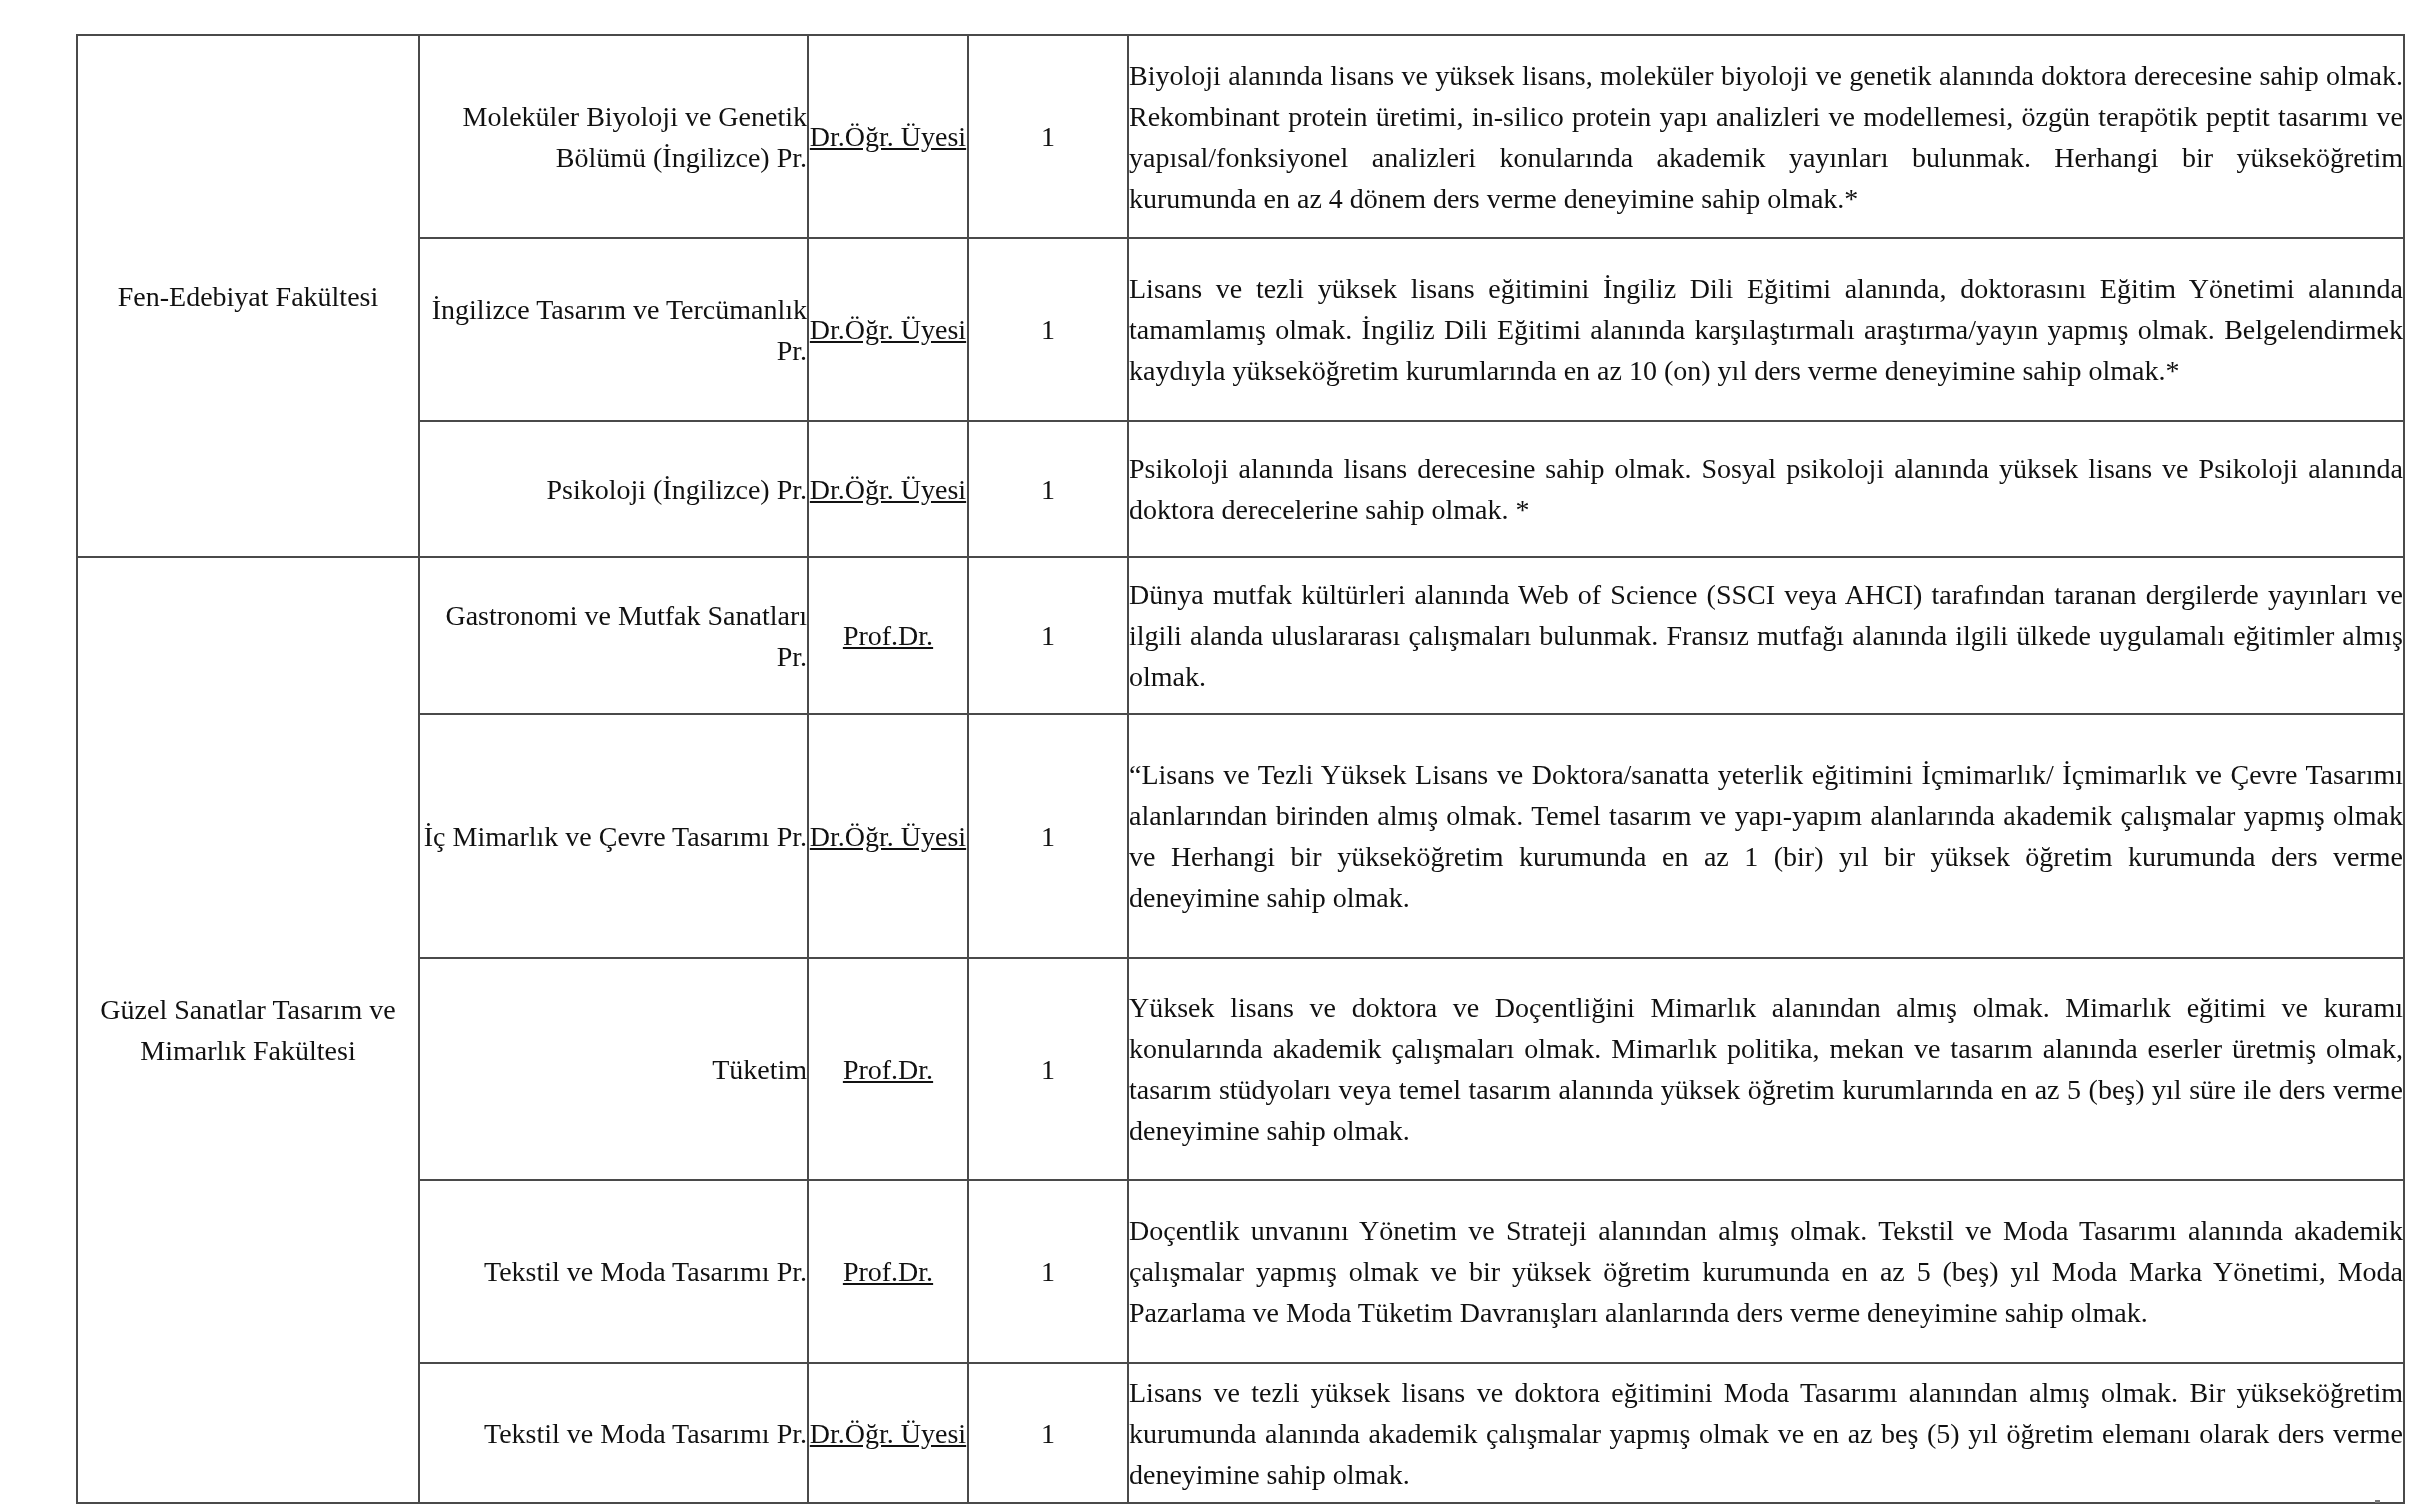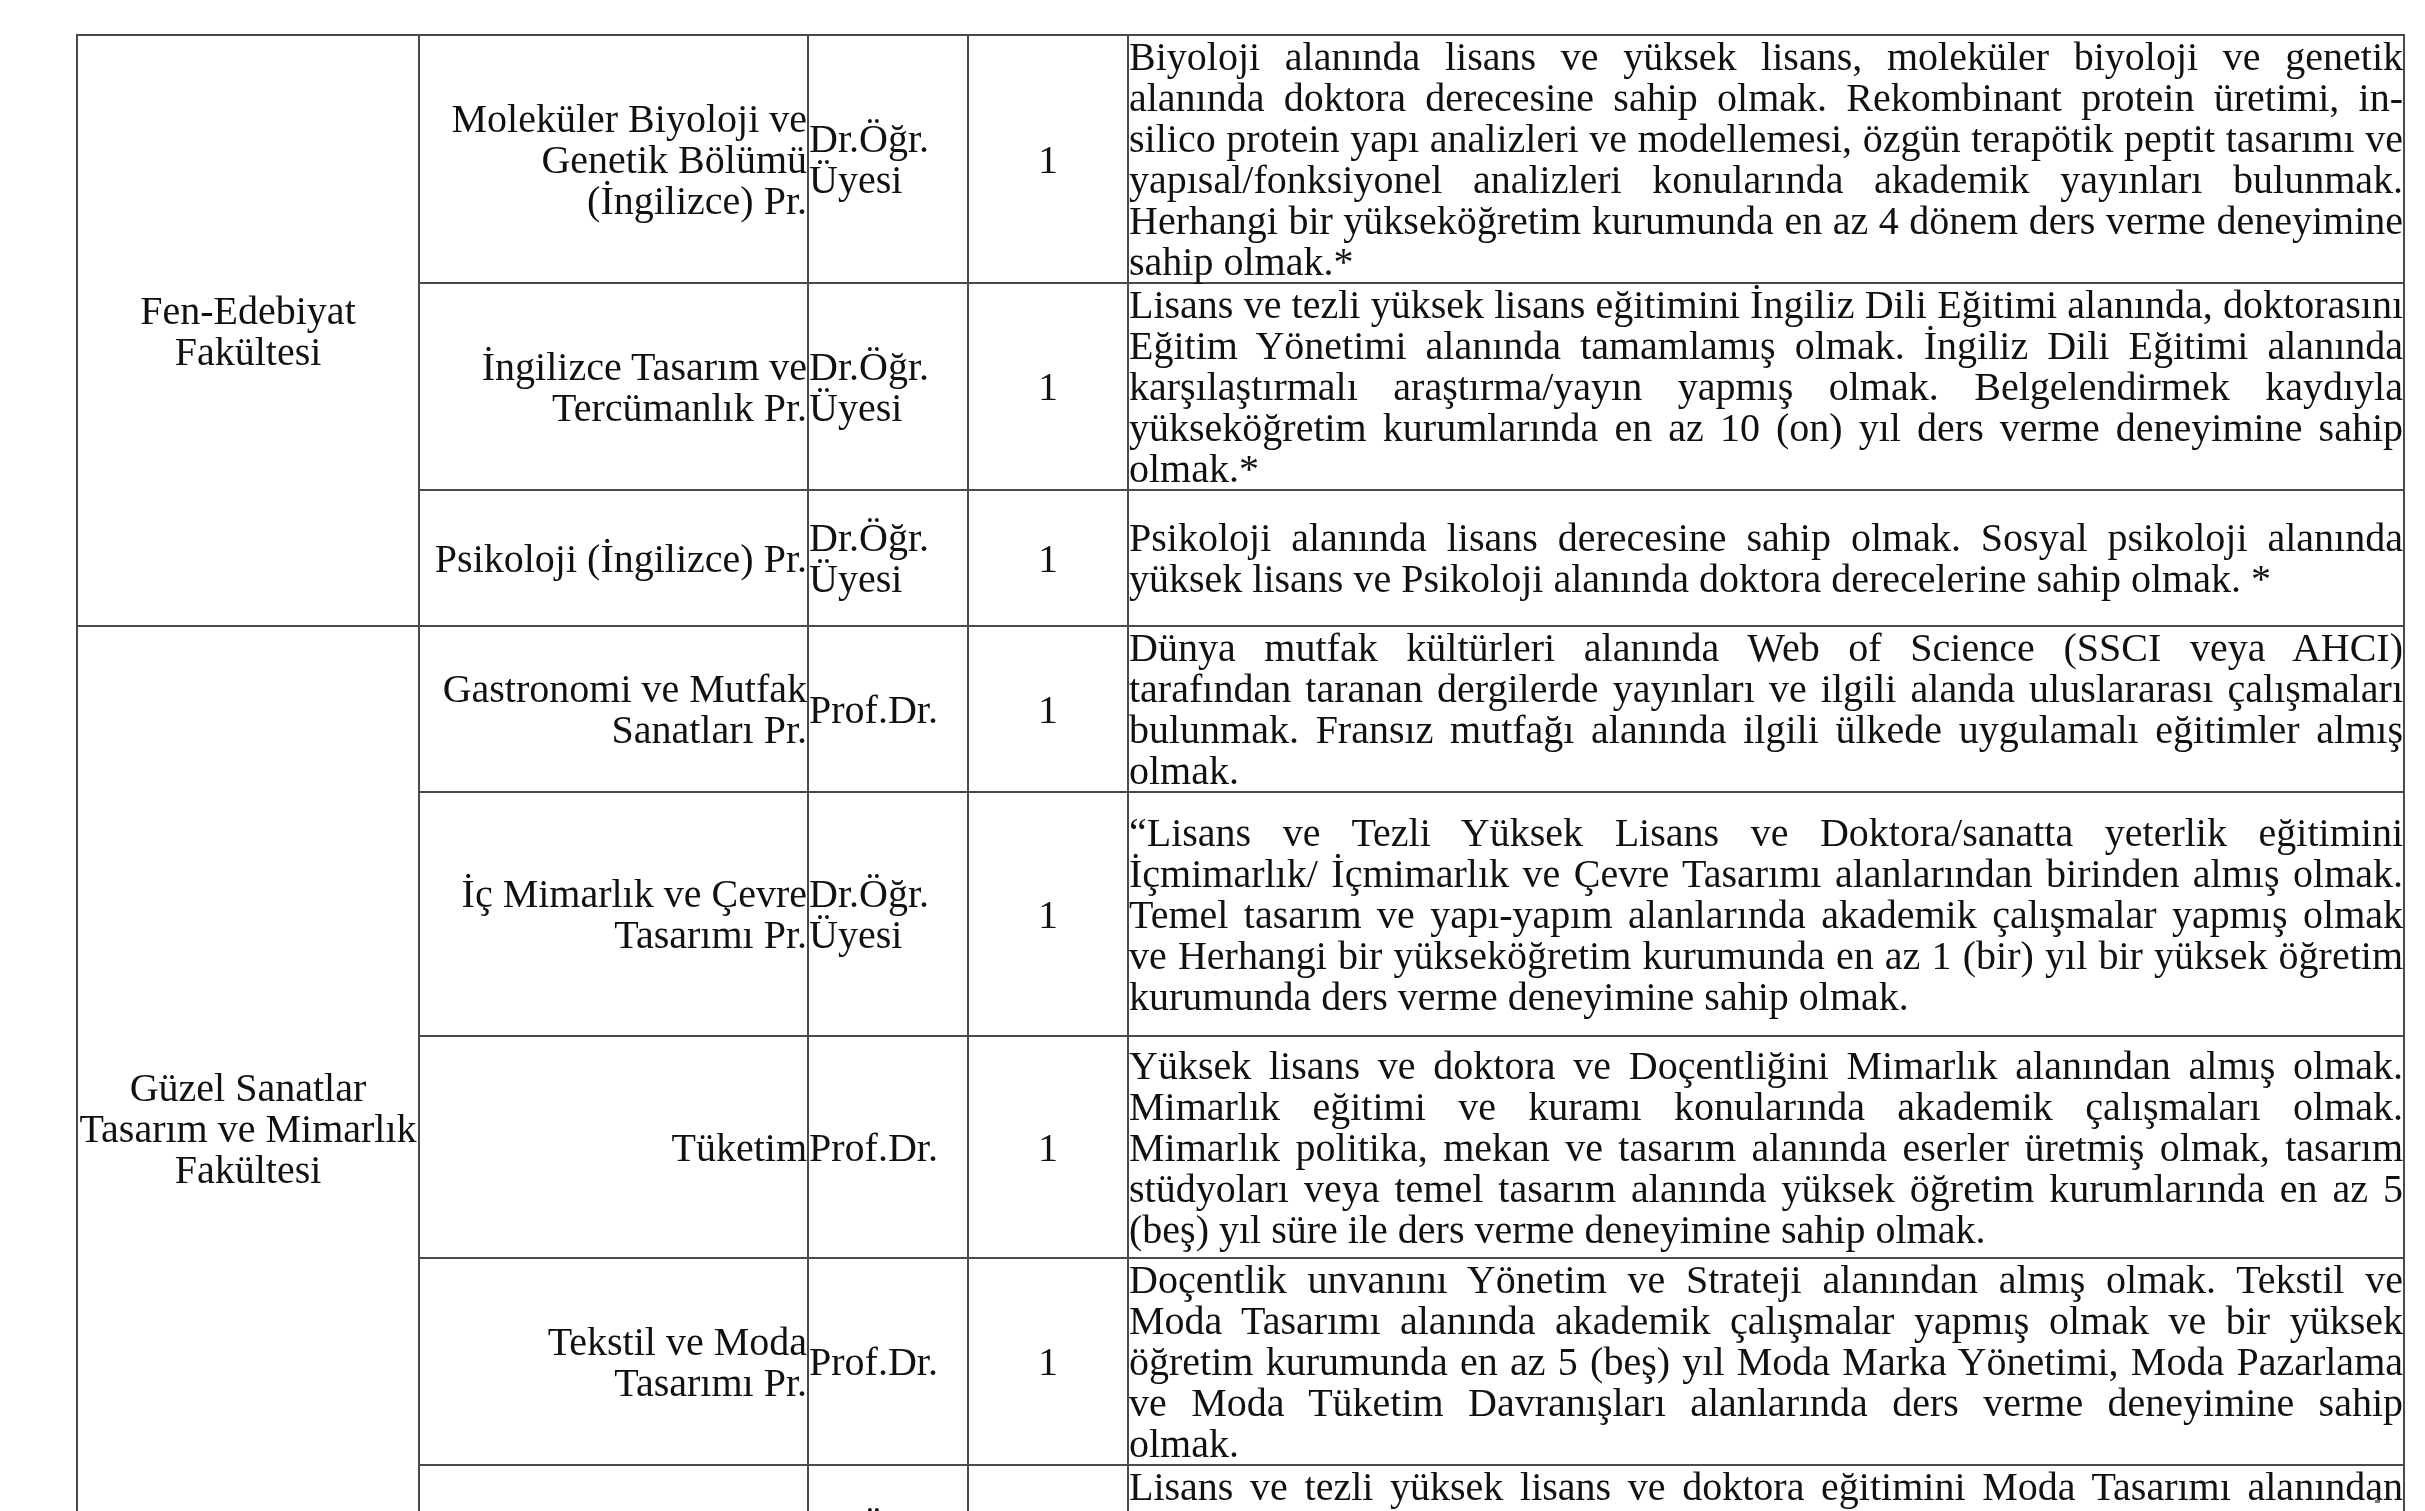--- a/index.html
+++ b/index.html
@@ -4,25 +4,25 @@
 <style>
   html, body { margin: 0; padding: 0; background: #ffffff; }
   body { width: 2426px; height: 1512px; position: relative; overflow: hidden;
          font-family: "Liberation Serif", "DejaVu Serif", serif; color: #111; }
   table.staff {
     position: absolute; left: 76px; top: 34px;
     width: 2329px; border-collapse: collapse; table-layout: fixed;
   }
   table.staff td {
     border: 2.4px solid #4a4a4a; vertical-align: middle; padding: 0;
-    font-size: 40px; line-height: 41px;
+    font-size: 28px; line-height: 41px;
   }
   td.fac { text-align: center; padding: 0 15.7px; margin-left: 48px; }
   td.dept { text-align: right; padding: 0 14px; }
-  td.title { text-align: left; }
+  td.title { text-align: center; text-decoration: underline; }
   td.count { text-align: center; }
   td.req { text-align: justify; padding: 3.1px 11px 12.6px 11px; vertical-align: top; hyphens: none; }
   td.req .txt { display: block; }
   .col-fac { width: 342px; }
   .col-dept { width: 389px; }
   .col-title { width: 160px; }
   .col-count { width: 160px; }
   .col-req { width: auto; }
   .r1 { height: 203px; }
   .r2 { height: 183px; }

